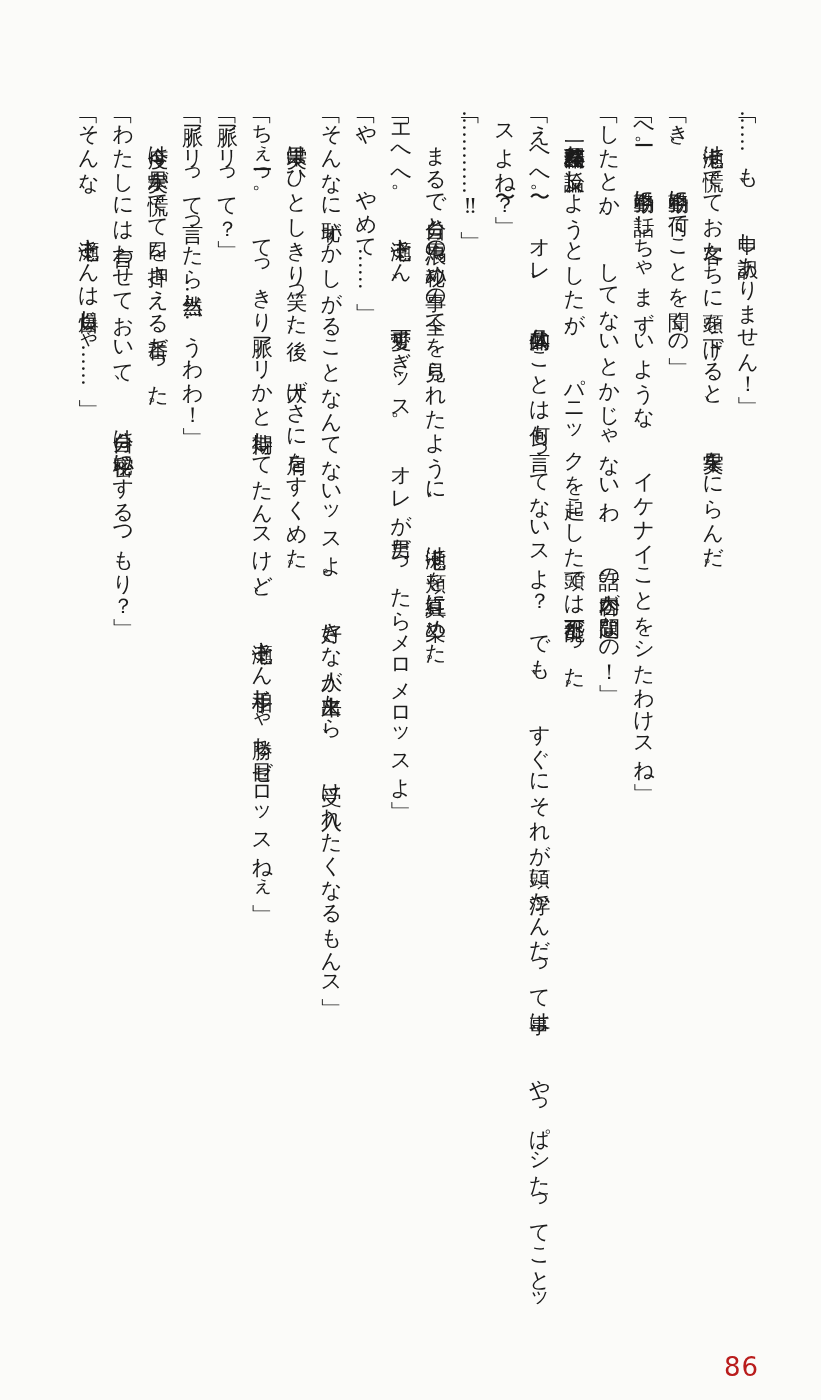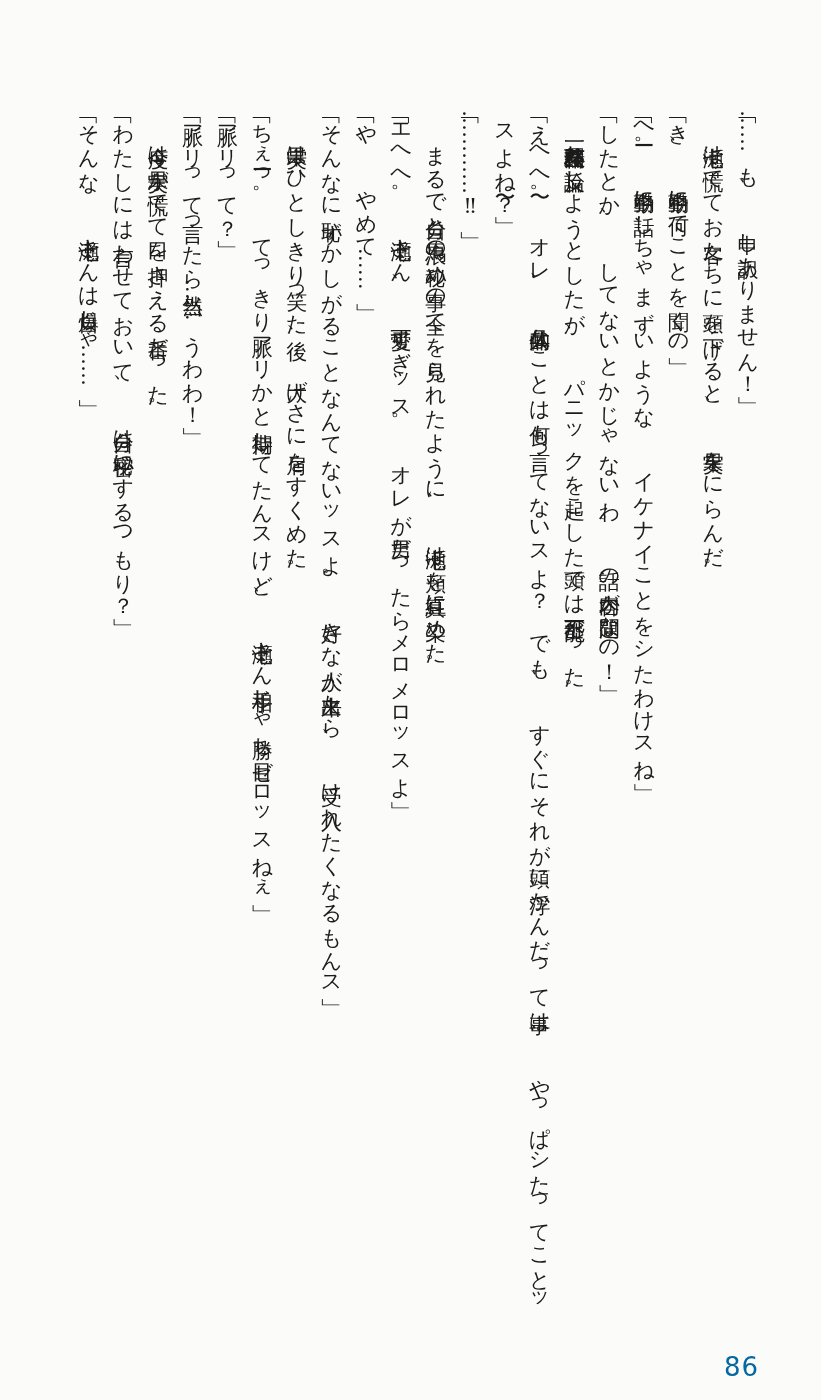--- a/index.html
+++ b/index.html
@@ -37,21 +37,21 @@
   }
   .text-area p.indent {
     text-indent: 1em;
   }
   .page-number {
     position: absolute;
     top: 1352px;
     right: 62px;
     font-family: "DejaVu Sans", "Liberation Sans", sans-serif;
     font-size: 26px;
-    color: #0369a1;
+    color: #b91c1c;
     letter-spacing: 1px;
   }
 </style>
 </head>
 <body>
 
 <div class="page">
   <div class="text-area">
       <p>「……も、　申し訳ありません！」</p>
       <p class="indent">七瀬は慌ててお客たちに頭を下げると、　実果をにらんだ。</p>

